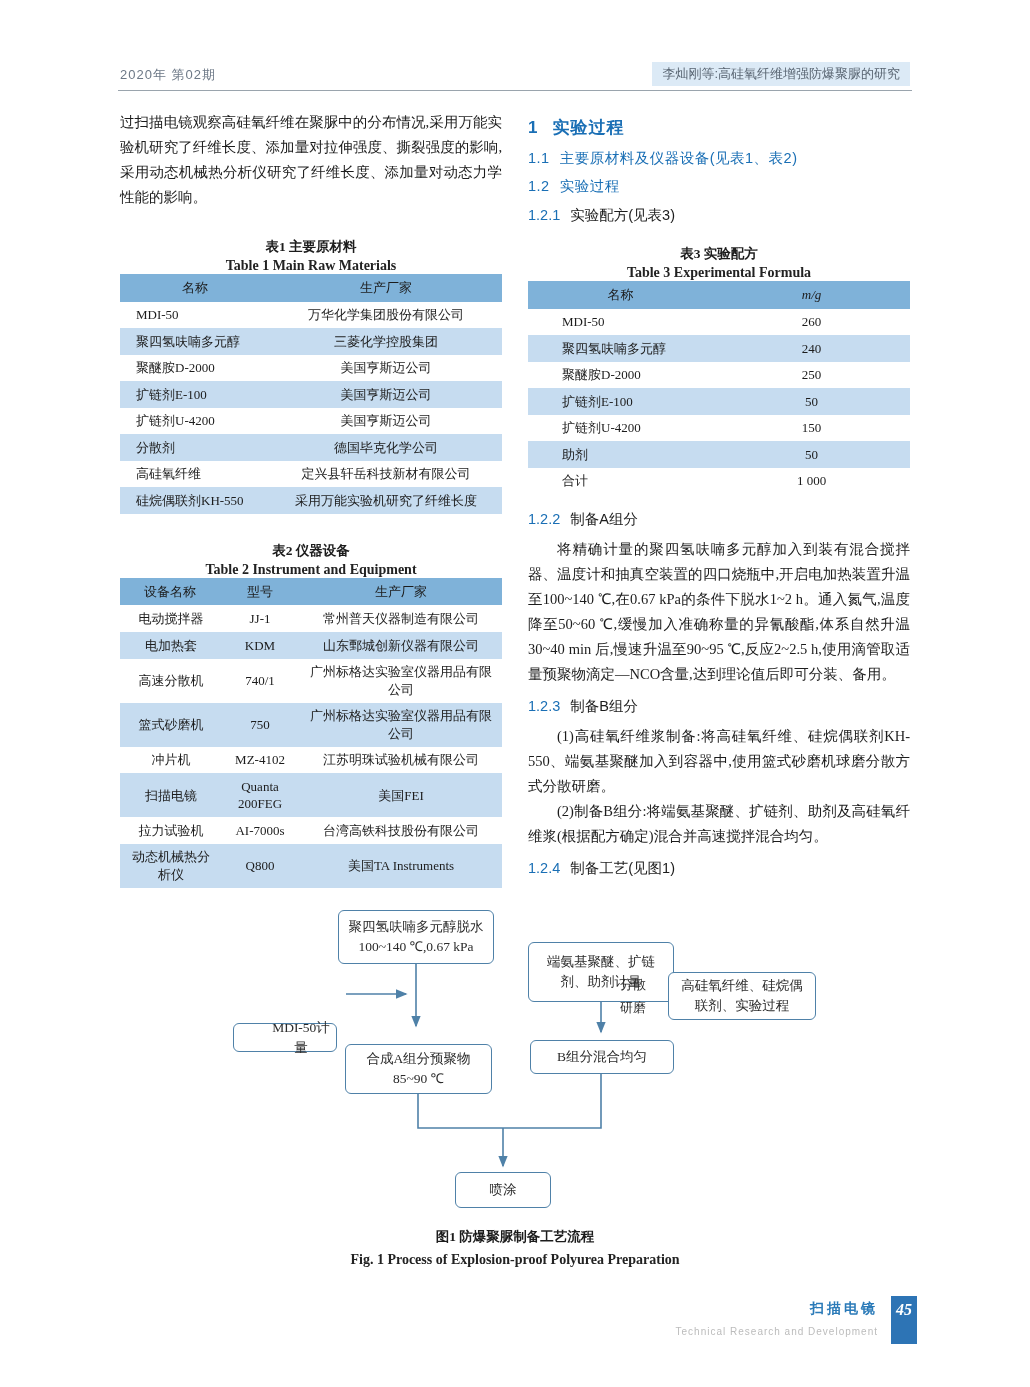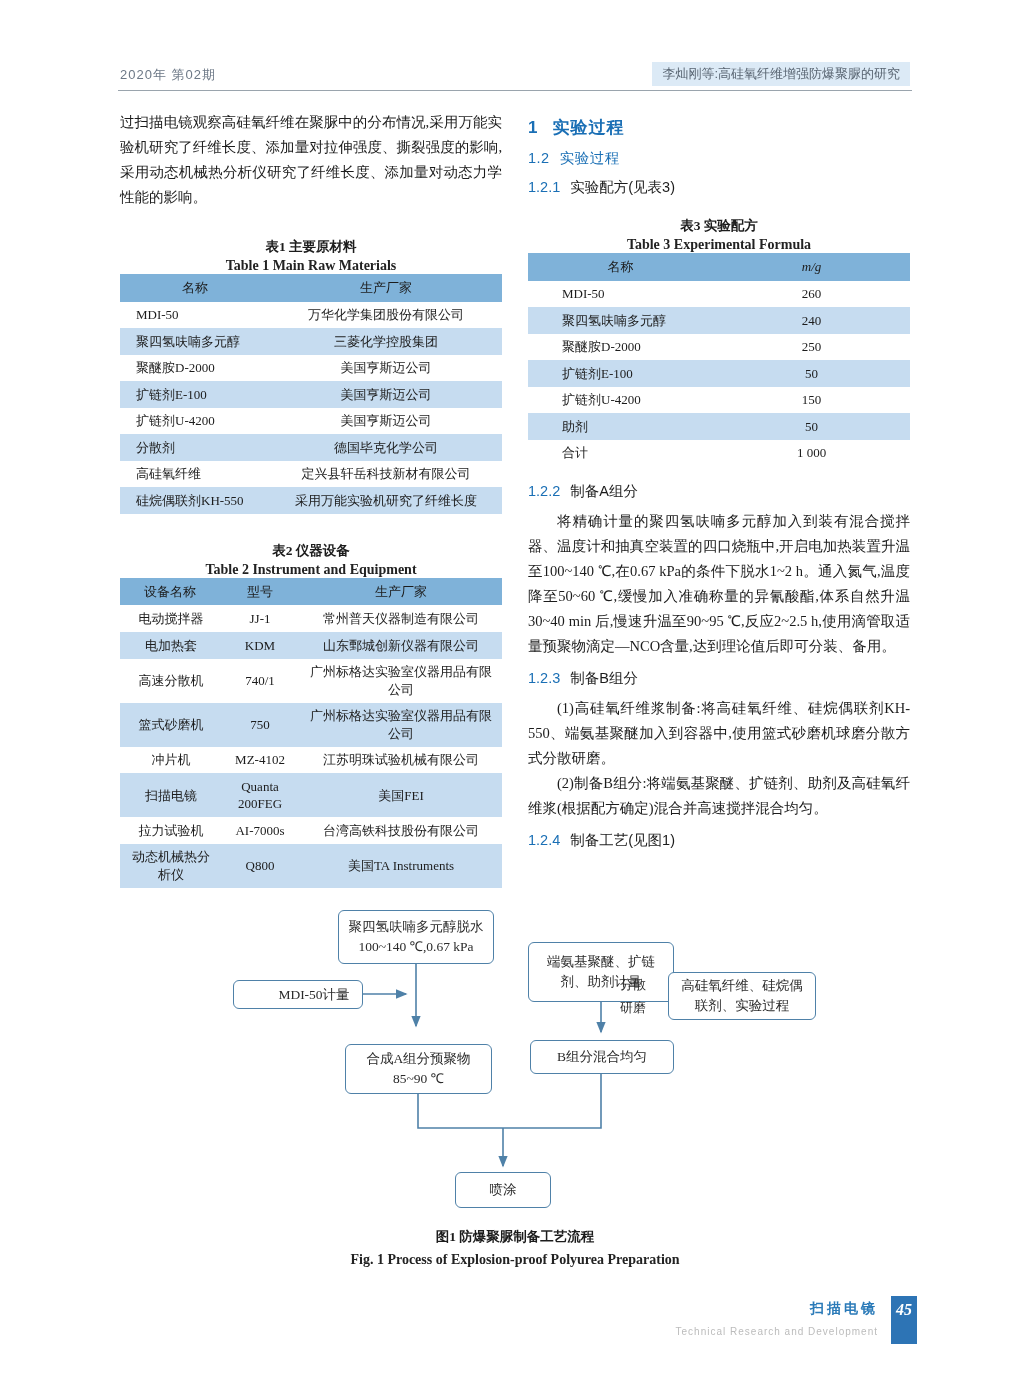--- a/index.html
+++ b/index.html
@@ -218,20 +218,23 @@
             <td>Q800</td>
             <td>美国TA Instruments</td>
           </tr>
         </tbody>
       </table>
   </div>
 
   <div class="col-right">
     <div class="sec1">
       <span class="num">1</span><span>实验过程</span>
+    </div>
+    <div class="subsec">
+      <span class="num">1.1</span><span>主要原材料及仪器设备(见表1、表2)</span>
     </div>
     <div class="subsec">
       <span class="num">1.2</span><span>实验过程</span>
     </div>
     <div class="subsubsec">
       <span class="num">1.2.1</span><span class="ttl">实验配方(见表3)</span>
     </div>
 
     <div class="tbl-title-cn" style="margin-top:20px">表3  实验配方</div>
     <div class="tbl-title-en">Table 3    Experimental Formula</div>
@@ -302,21 +305,21 @@
     <path class="fl" d="M667,996 H610" marker-end="url(#ah)"></path>
     <path class="fl" d="M418,1082 V1128 H503"></path>
     <path class="fl" d="M601,1074 V1128 H503"></path>
     <path class="fl" d="M503,1128 V1166" marker-end="url(#ah)"></path>
   </svg>
 
   <div class="fbox" style="left:338px; top:910px; width:156px; height:54px;">聚四氢呋喃多元醇脱水
 100~140 ℃,0.67 kPa</div>
   <div class="fbox" style="left:528px; top:910px; width:146px; height:60px;margin-top:32px;">端氨基聚醚、扩链
 剂、助剂计量</div>
-  <div class="fbox" style="left:233px; top:980px; width:130px; height:29px;padding-left:38px;">MDI-50计量</div>
+  <div class="fbox" style="left:233px; top:1023px; width:104px; height:29px;padding-left:38px;">MDI-50计量</div>
   <div class="fbox" style="left:668px; top:972px; width:148px; height:48px;">高硅氧纤维、硅烷偶
 联剂、实验过程</div>
   <div class="flabel" style="left:620px; top:976px;">分散</div>
   <div class="flabel" style="left:620px; top:999px;">研磨</div>
   <div class="fbox" style="left:345px; top:1032px; width:147px; height:50px;margin-top:12px;">合成A组分预聚物
 85~90 ℃</div>
   <div class="fbox" style="left:530px; top:1040px; width:144px; height:34px;">B组分混合均匀</div>
   <div class="fbox" style="left:455px; top:1172px; width:96px; height:36px;">喷涂</div>
 
   <div class="fig-caption-cn">图1  防爆聚脲制备工艺流程</div>

